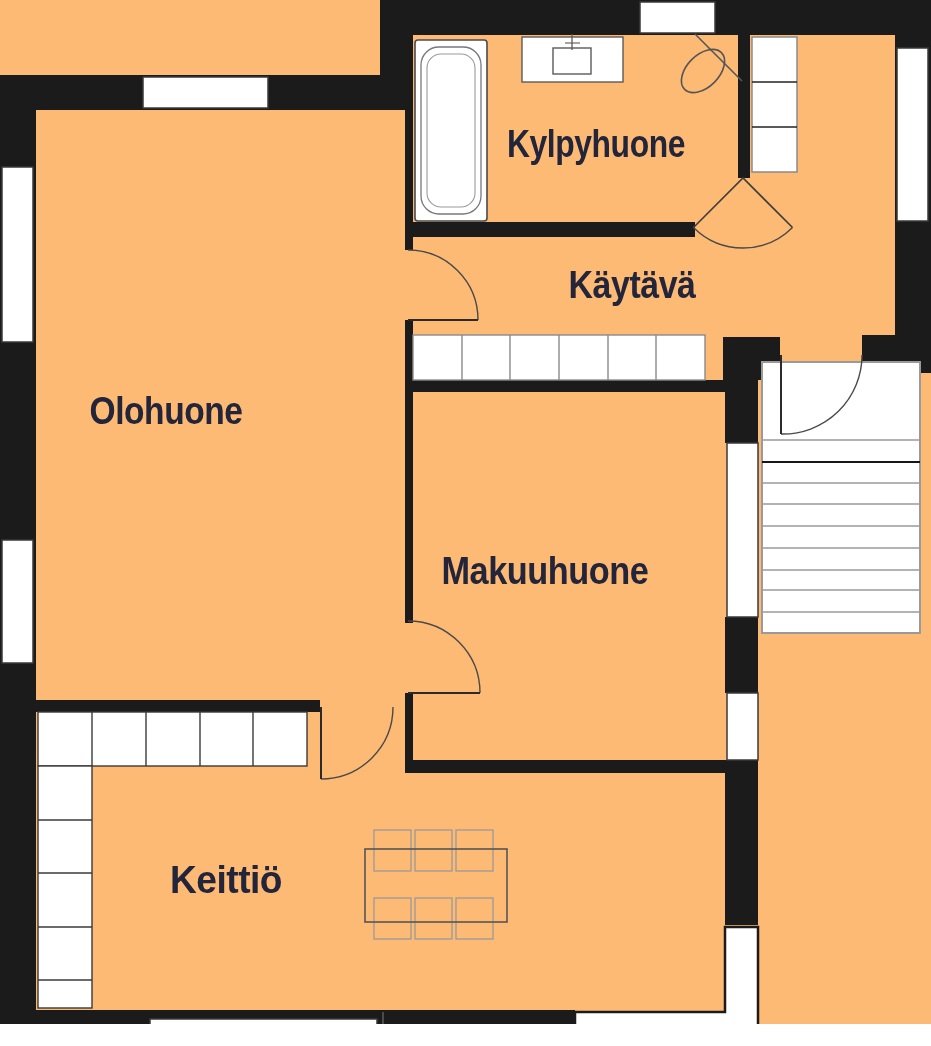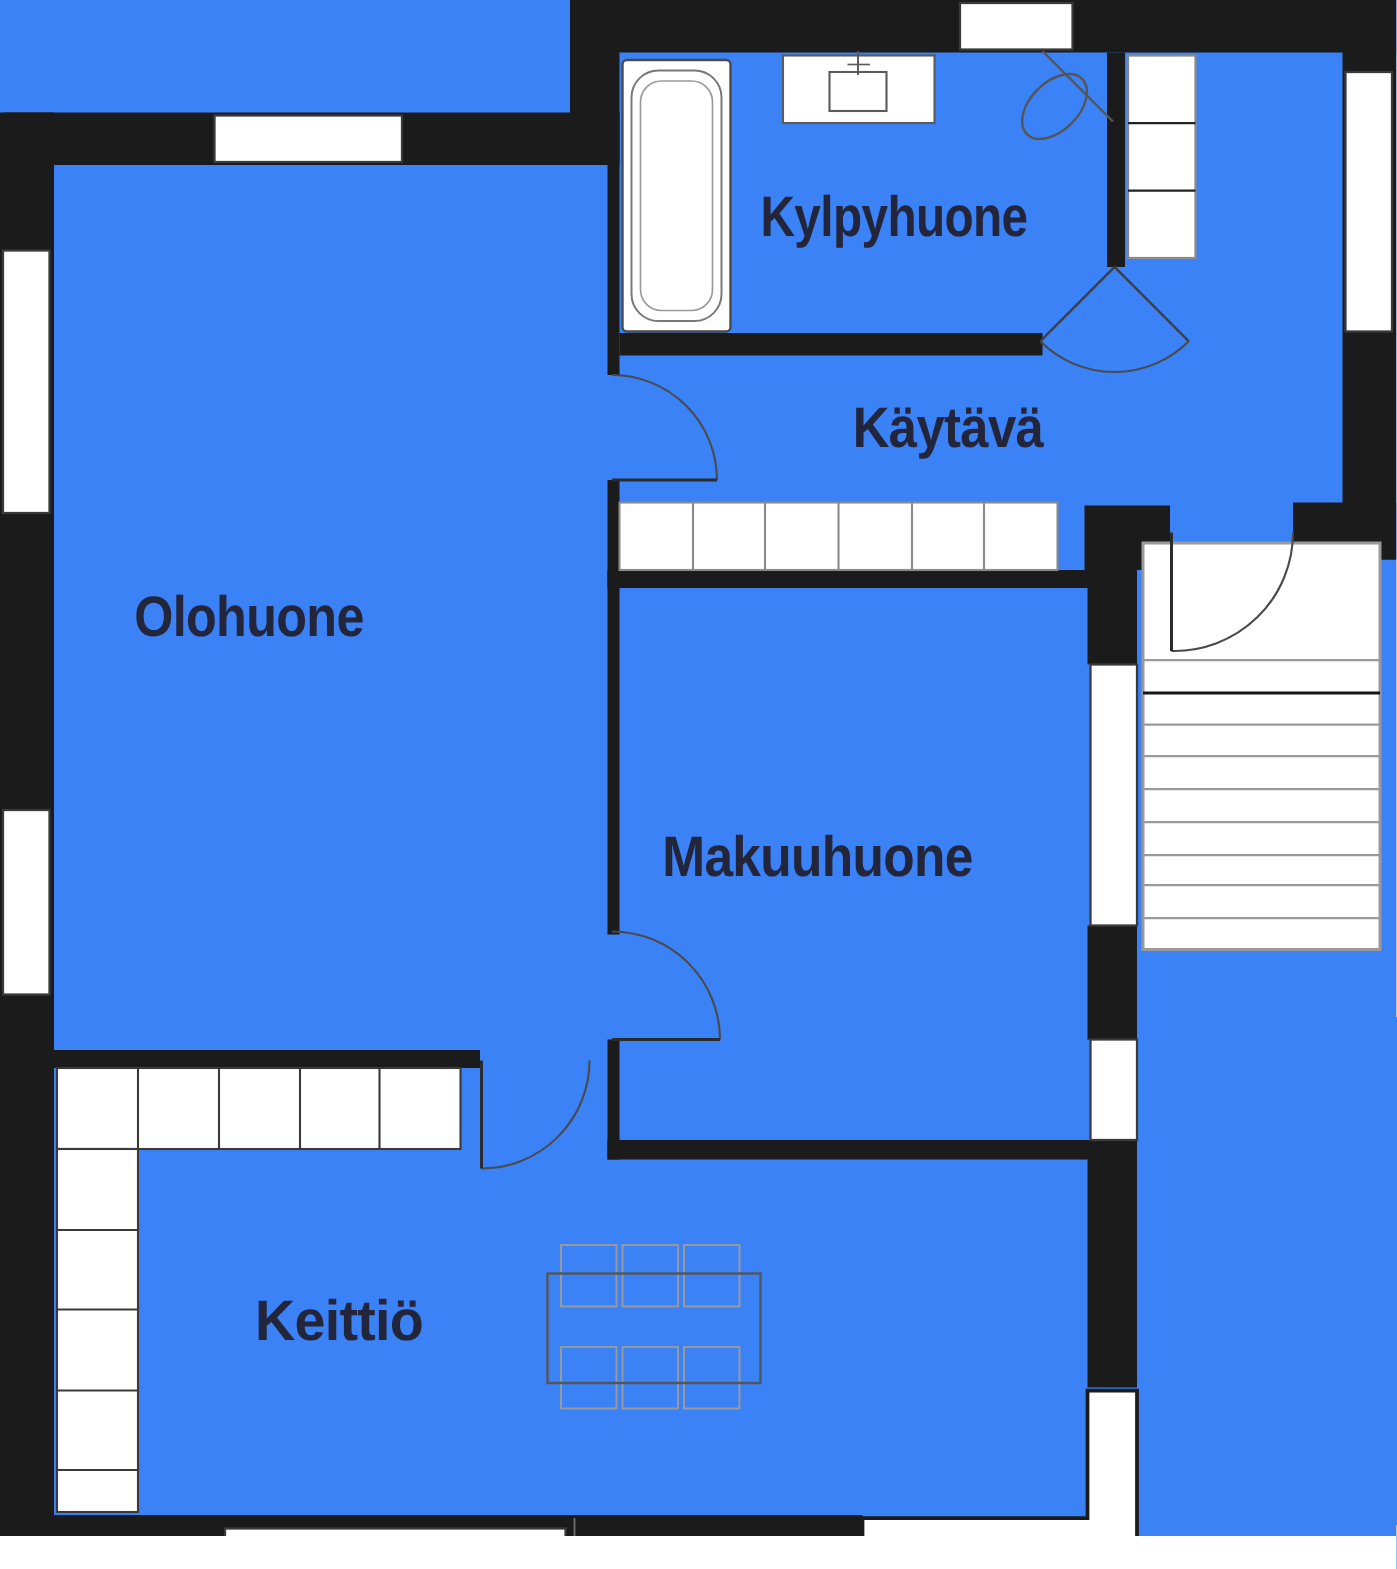--- a/index.html
+++ b/index.html
@@ -1,19 +1,19 @@
 <!DOCTYPE html>
 <html><head>
 <meta charset="utf-8">
 <style>
   html,body{margin:0;padding:0;background:#ffffff;}
   .canvas{
     position:relative;
     width:931px;height:1024px;
-    background:#3b82f6;
+    background:#fdba74;
     font-family:"Liberation Sans","DejaVu Sans",sans-serif;
     overflow:hidden;
   }
   svg{display:block;}
   .room-label{
     font-family:"Liberation Sans","DejaVu Sans",sans-serif;
     font-weight:bold;
     font-size:38px;
     letter-spacing:-0.5px;
   }

